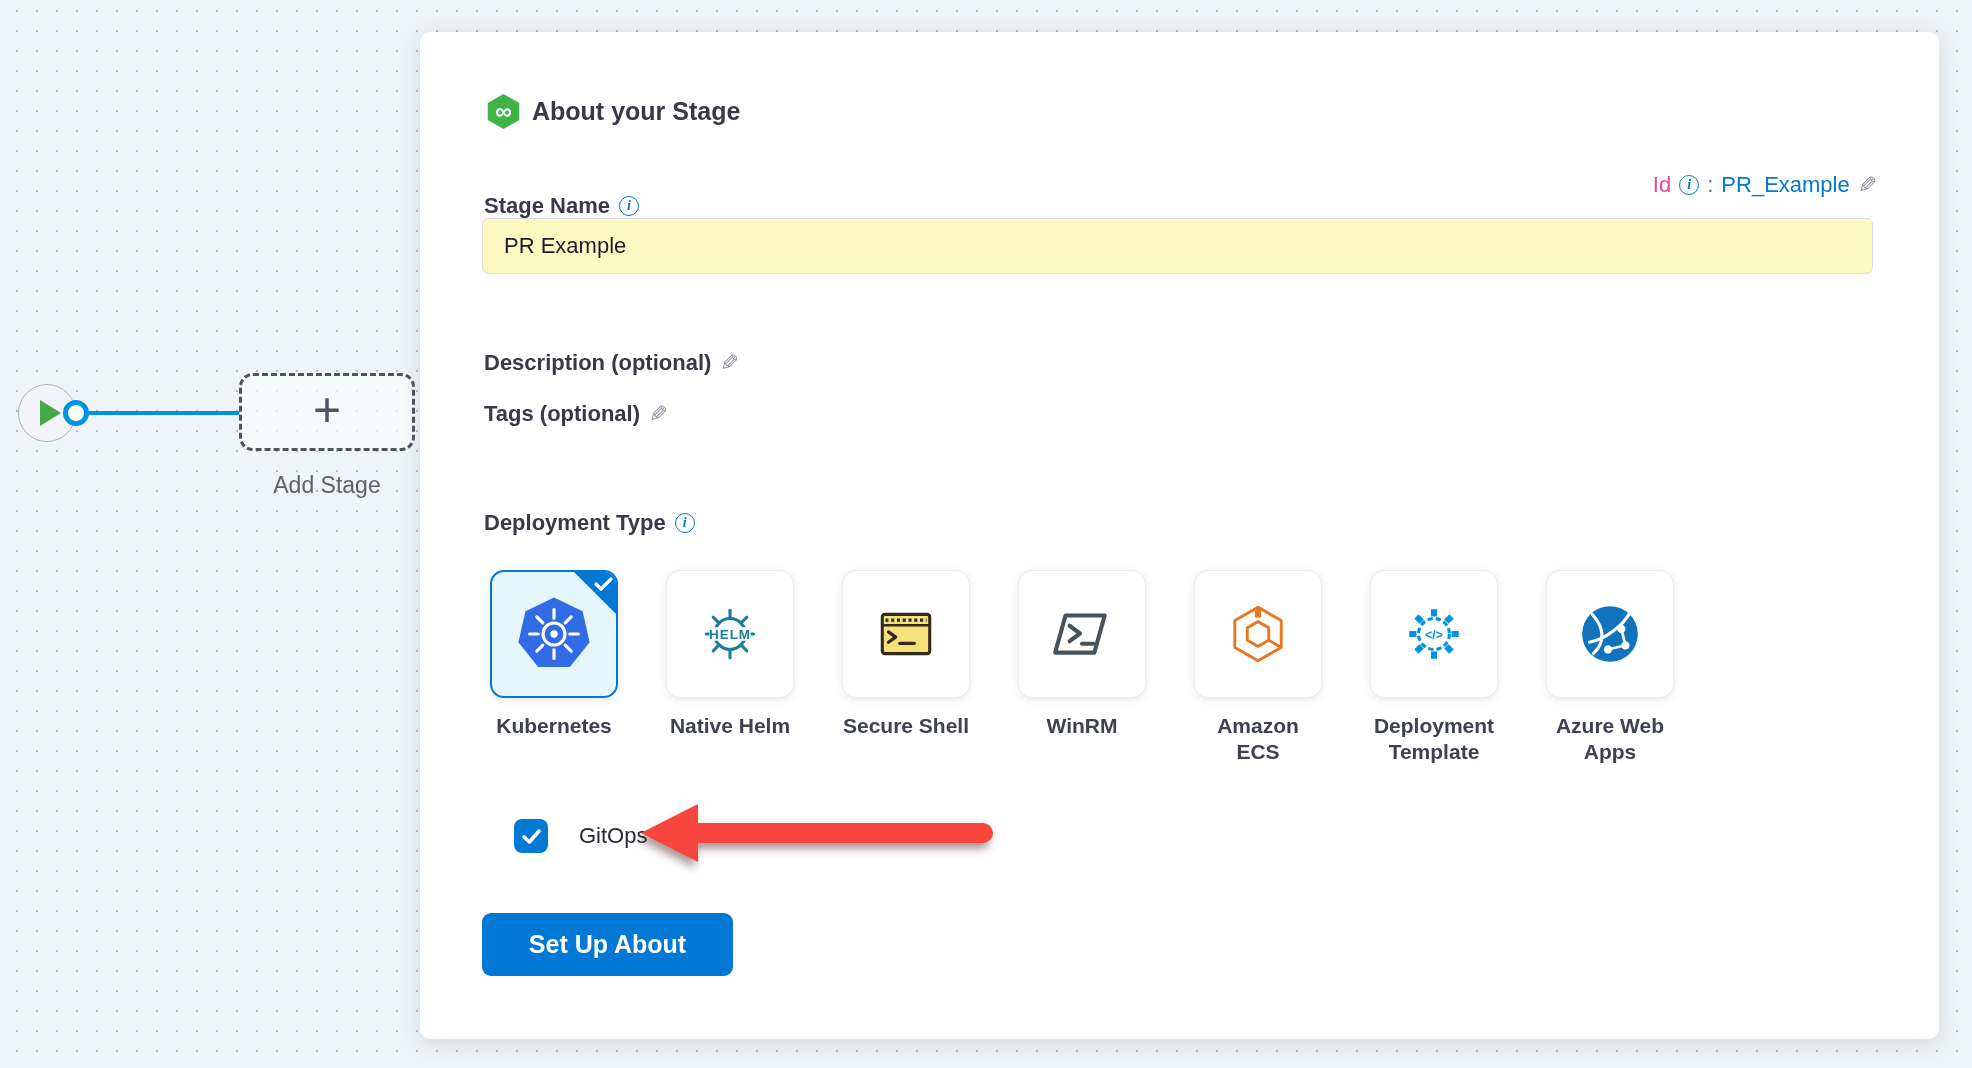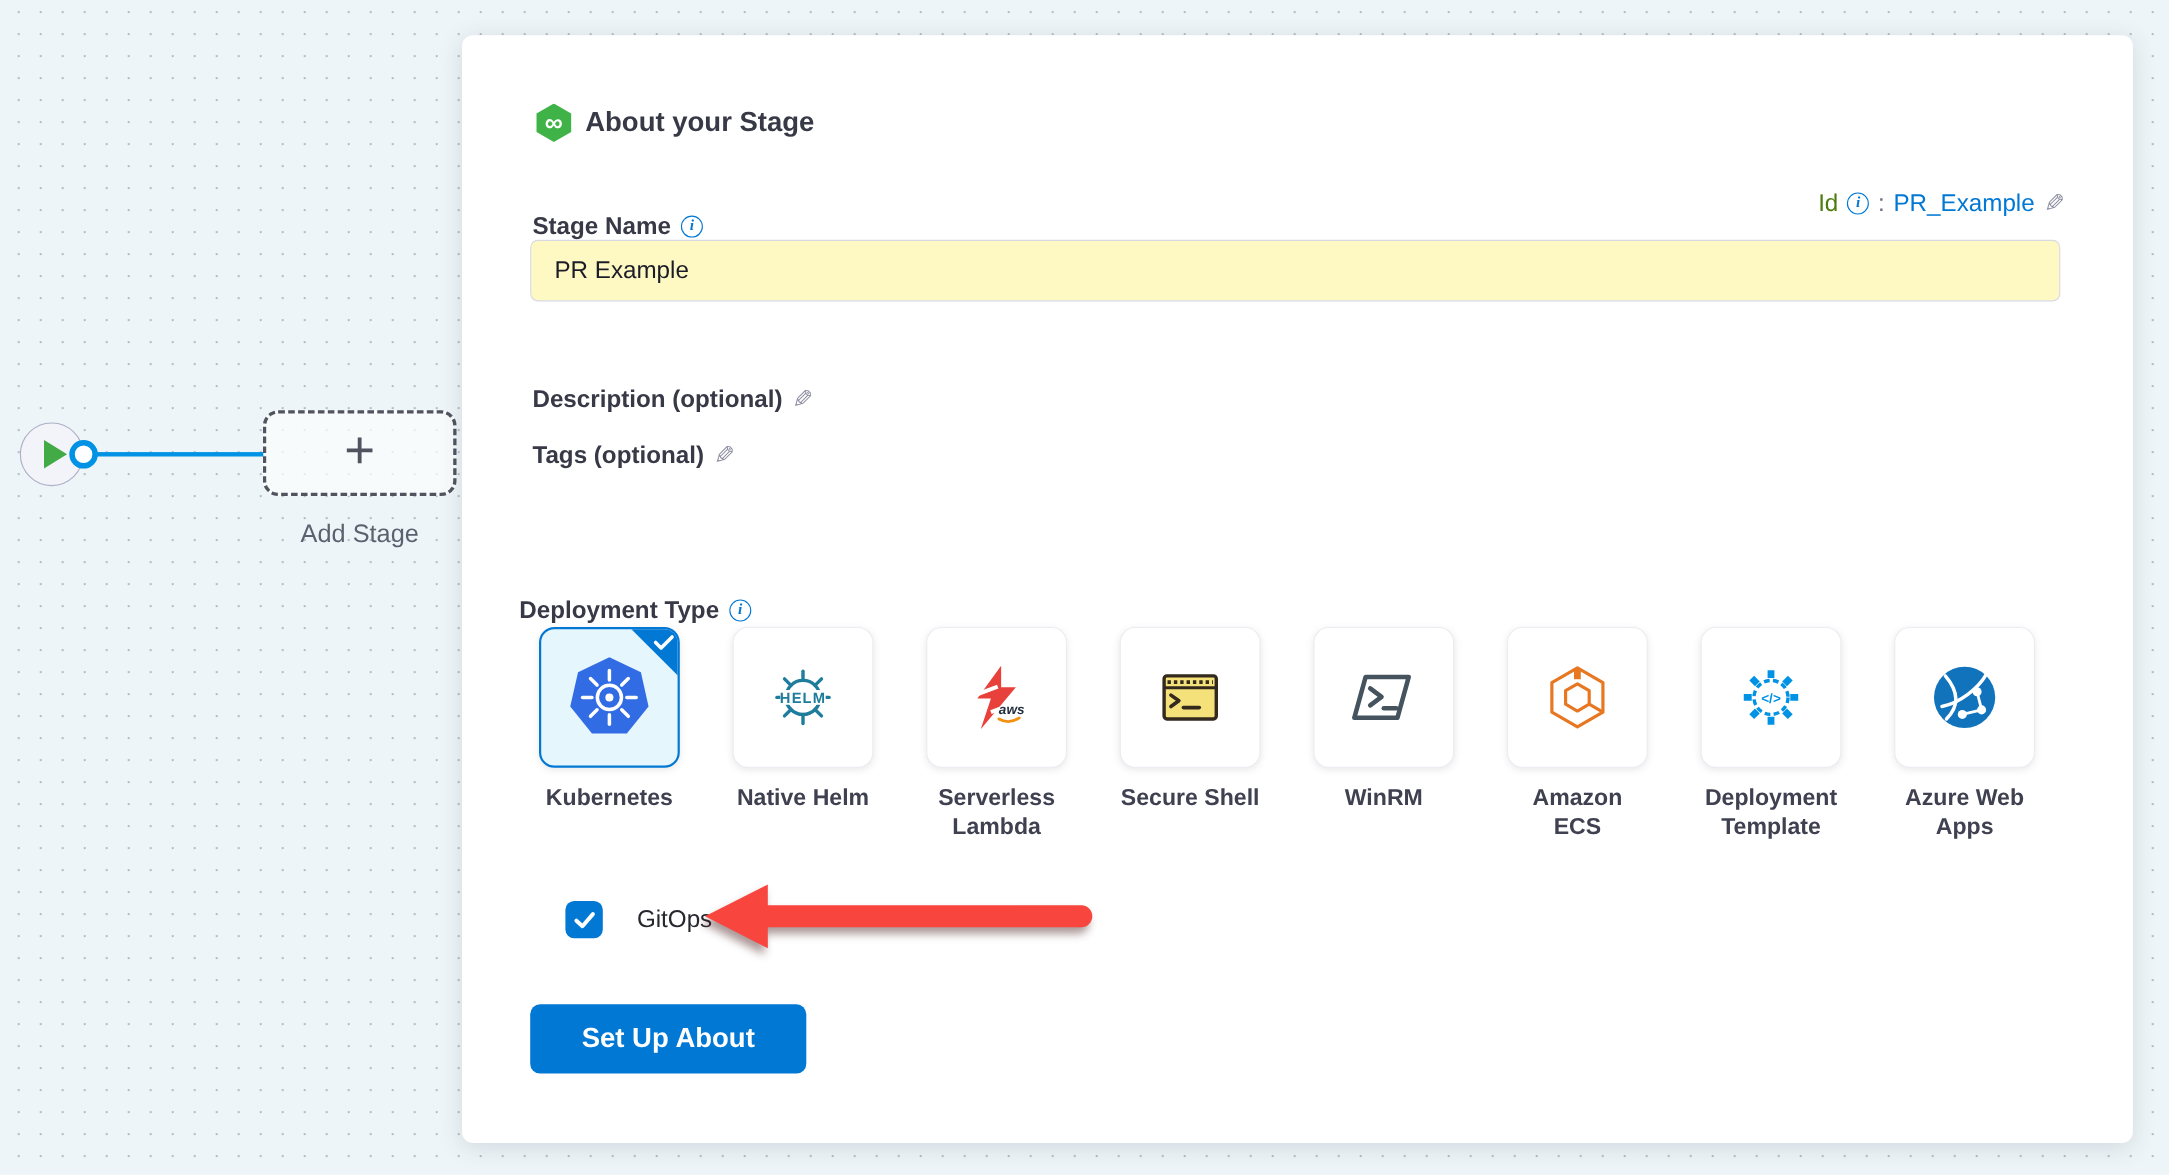--- a/index.html
+++ b/index.html
@@ -63,33 +63,33 @@
     font-family:"Liberation Serif",serif; font-style:italic; font-weight:700; font-size:14px;
     cursor:pointer; flex:0 0 auto;
   }
   .pencil{
     color:#8f90a2; font-size:23px; line-height:1; display:inline-block;
     transform:scaleX(-1); cursor:pointer;
   }
 
   .stage-name-row{ position:absolute; left:64px; top:140px;margin-top:21px; }
   .id-row{ position:absolute; right:62px; top:140px; display:flex; align-items:center; gap:8px; font-size:22px; }
-  .id-label{ color:#4d7c0f; }
+  .id-label{ color:#ec4899; }
   .id-sep{ color:#6b6d85; }
   .id-value{ color:#0278d5; }
 
   .name-input{
     position:absolute; left:62px; top:186px; width:1391px; height:56px;
     border:1px solid #d8d9e3; border-radius:7px; background:#fef9c3;
     font-family:inherit; font-size:22px; color:#1c1c28; padding:0 21px;
   }
 
   .desc-row{ position:absolute; left:64px; top:318px; }
   .tags-row{ position:absolute; left:64px; top:369px; }
-  .deploy-row{ position:absolute; left:52px; top:478px;margin-top:32px; }
+  .deploy-row{ position:absolute; left:64px; top:478px; }
 
   .tiles{ position:absolute; left:70px; top:538px; display:flex; gap:48px; }
   .tile-group{ width:128px; display:flex; flex-direction:column; align-items:center; }
   .tile{
     width:128px; height:128px; background:#fff; position:relative;
     border:1px solid #ebecf1; border-radius:14px;
     box-shadow:0 2px 7px rgba(96,97,112,0.14);
     display:flex; align-items:center; justify-content:center; cursor:pointer; overflow:hidden;
   }
   .tile.selected{ background:#e6f6fd; border:2px solid #0278d5; }
@@ -216,33 +216,20 @@
             <line x1="32" y1="17" x2="32" y2="9"></line>
               <line x1="42.6" y1="21.4" x2="48.3" y2="15.7"></line>
           </g>
           <rect x="12" y="25.5" width="40" height="13" fill="#ffffff"></rect>
           <text x="32" y="36.5" text-anchor="middle" font-size="13" font-weight="bold" fill="#1e7c9c" letter-spacing="1" font-family="Liberation Sans, sans-serif">HELM</text>
         </svg>
       </div>
       <div class="tile-label">Native Helm</div>
     </div>
 
-    <div class="tile-group">
-      <div class="tile">
-        <svg width="66" height="66" viewBox="0 0 64 64">
-          <path d="M36 4 L15 33 H27 L18 60 L49 23 H36 Z" fill="#e8403a"></path>
-          <line x1="13" y1="30" x2="33" y2="22.5" stroke="#ffffff" stroke-width="3.5"></line>
-          <line x1="27" y1="45" x2="47" y2="37.5" stroke="#ffffff" stroke-width="3.5"></line>
-          <text x="34" y="47" font-size="12" font-weight="bold" font-style="italic" fill="#232f3e" font-family="Liberation Sans, sans-serif">aws</text>
-          <path d="M34 51 Q43 56 52 50" stroke="#f29111" stroke-width="2.4" fill="none" stroke-linecap="round"></path>
-        </svg>
-      </div>
-      <div class="tile-label">Serverless
-Lambda</div>
-    </div>
 
     <div class="tile-group">
       <div class="tile">
         <svg width="66" height="66" viewBox="0 0 64 64">
           <rect x="9" y="13" width="46" height="38" rx="2.5" fill="#f5e17a" stroke="#33291d" stroke-width="3"></rect>
           <line x1="12" y1="18.5" x2="52" y2="18.5" stroke="#33291d" stroke-width="3.2" stroke-dasharray="3 2.6"></line>
           <line x1="9" y1="23.5" x2="55" y2="23.5" stroke="#33291d" stroke-width="2.6"></line>
           <polyline points="15,30 22,35 15,40" stroke="#33291d" stroke-width="3.2" fill="none" stroke-linecap="round" stroke-linejoin="round"></polyline>
           <line x1="26" y1="41" x2="40" y2="41" stroke="#33291d" stroke-width="3.2" stroke-linecap="round"></line>
         </svg>

